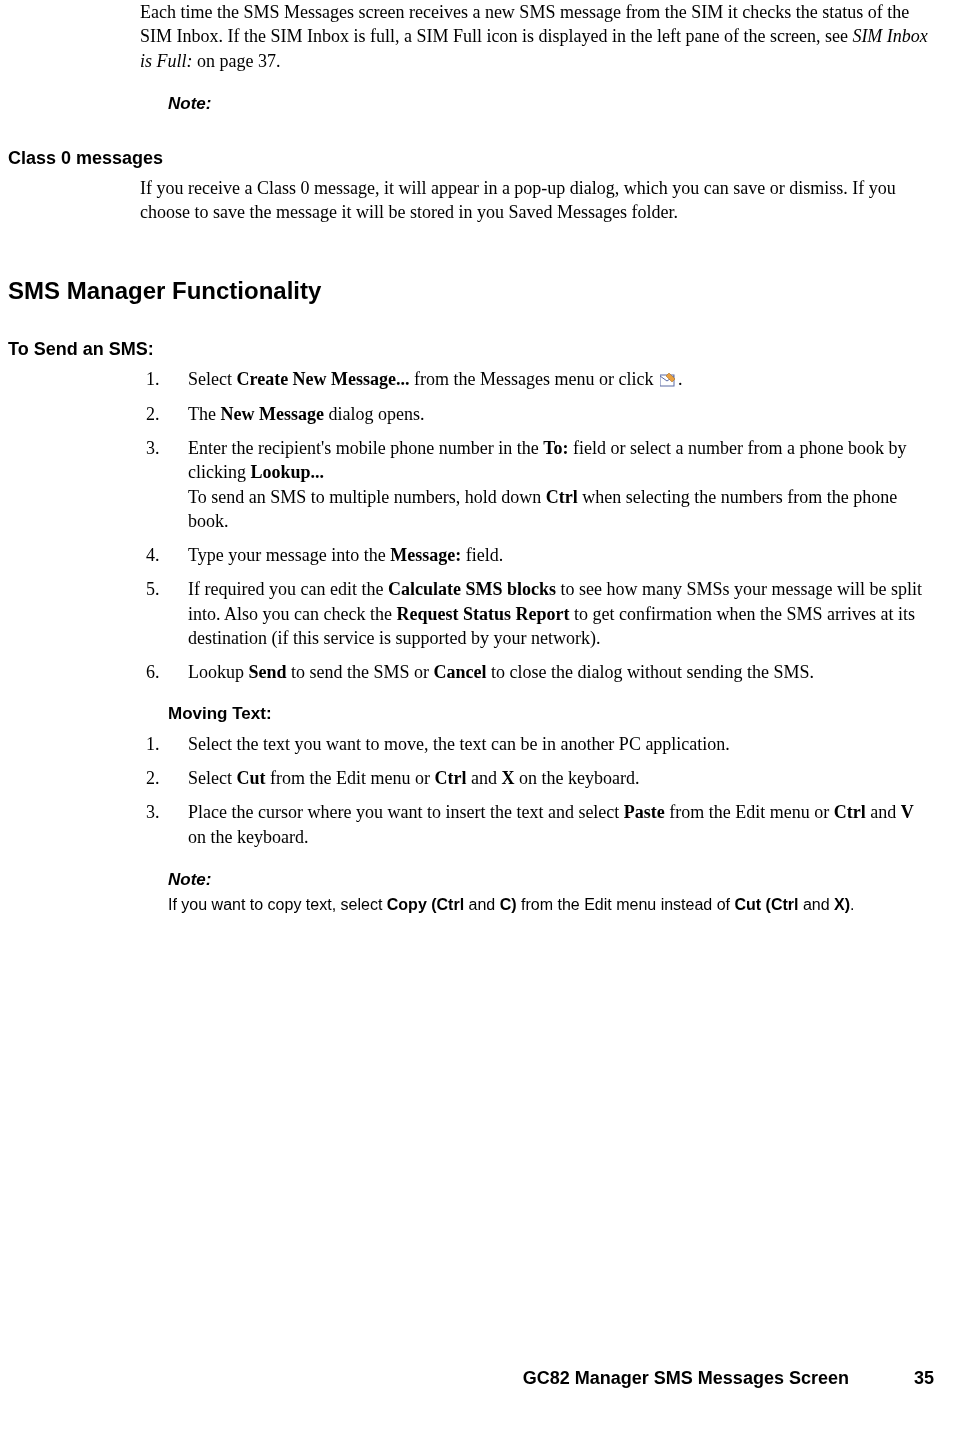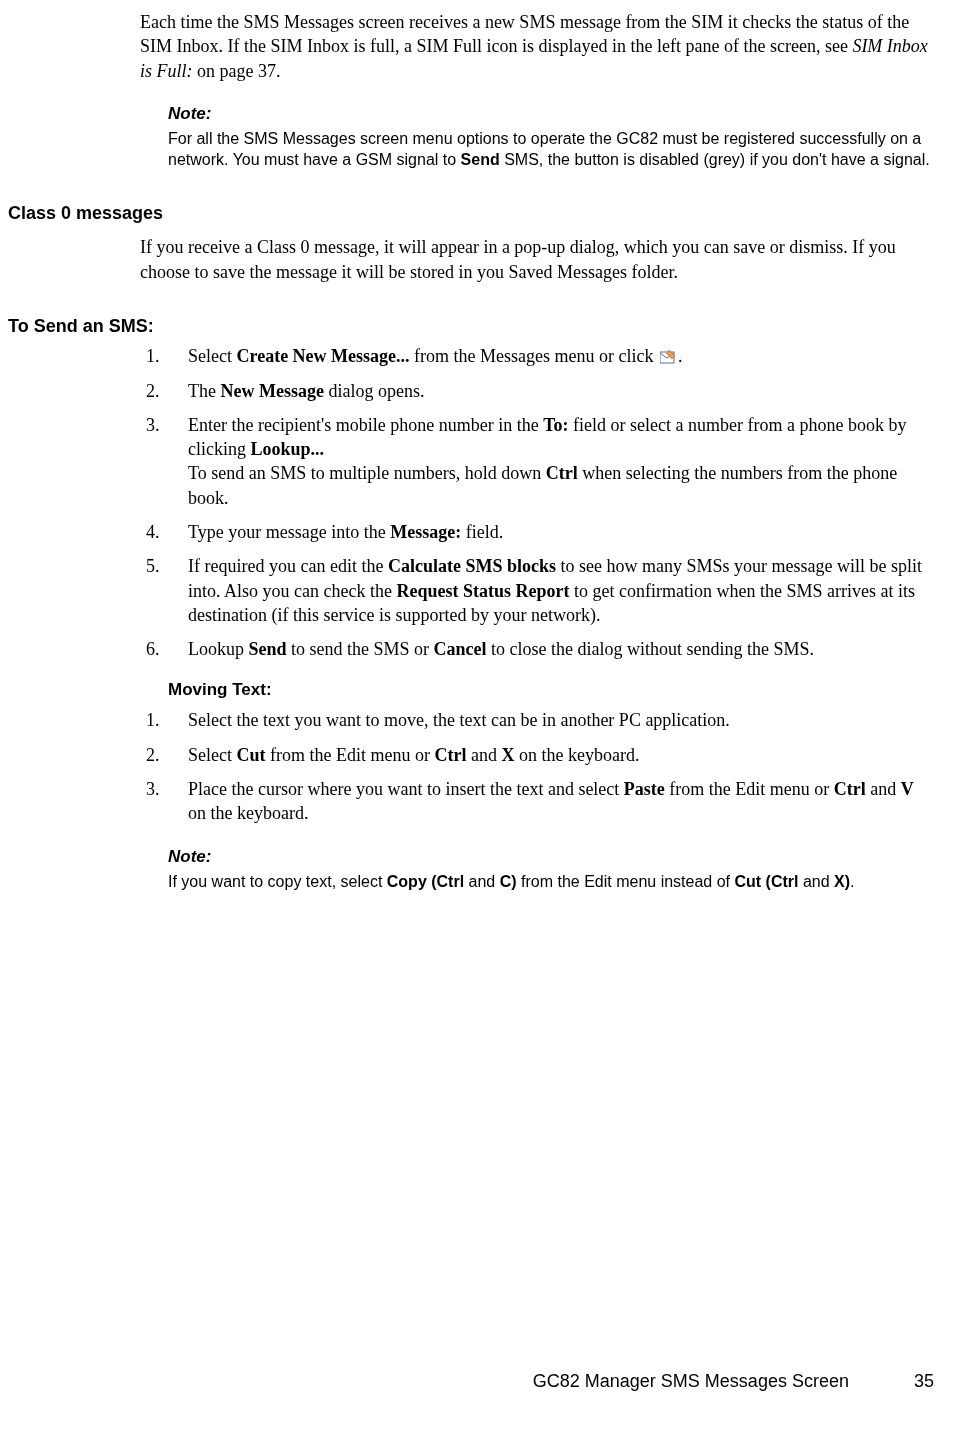--- a/index.html
+++ b/index.html
@@ -35,21 +35,21 @@
     font-weight: bold;
     font-size: 18px;
     margin: 30px 0 6px 0;
   }
   .h-subsub {
     font-family: Helvetica, Arial, sans-serif;
     font-weight: bold;
     font-size: 17px;
     margin: 18px 0 4px 0;
   }
-  .body-block { margin: 10px 0 8px 0; }
+  .body-block { margin: 0 0 8px 0; }
   .note-label {
     font-family: Helvetica, Arial, sans-serif;
     font-weight: bold;
     font-size: 17px;
     margin: 20px 0 0 0;
     font-style: italic;
   }
   .note-body {
     font-family: Helvetica, Arial, sans-serif;
     font-size: 16px;
@@ -76,54 +76,54 @@
   .icon-inline {
     display: inline-block;
     vertical-align: -2px;
     margin: 0 2px;
   }
   .icon-inline svg { display: block; }
   .b { font-weight: bold; }
   .i { font-style: italic; }
   .footer {
     position: absolute;
-    bottom: 46px;
+    bottom: 39px;
     right: 40px;
     font-family: Helvetica, Arial, sans-serif;
-    font-weight: normal;
+    font-weight: bold;
     font-size: 18px;
   }
   .footer .pn { margin-left: 60px; }
   .sans { font-family: Helvetica, Arial, sans-serif; }
 </style>
 </head>
 <body>
 
 <div class="page">
 
   <div class="outer-indent">
     <p class="body-block">
       <span>Each time the SMS Messages screen receives a new SMS message from the SIM it checks the status of the SIM Inbox. If the SIM Inbox is full, a SIM Full icon is displayed in the left pane of the screen, see </span><span class="i">SIM Inbox is Full:</span><span> on page 37.</span>
     </p>
   </div>
 
   <div class="outer-indent" style="margin-left:168px;">
     <p class="note-label">Note:</p>
-    <p class="note-body">
-      <span>For all the SMS Messages screen menu options to operate the GC82 must be registered successfully on a network. You must have a GSM signal to </span><span class="b sans">Send</span><span> SMS, the button is disabled (grey) if you don't have a signal.</span>
-    </p>
   </div>
 
   <div style="margin-left:8px;">
     <p class="side-heading">Class 0 messages</p>
   </div>
   <div class="outer-indent">
     <p class="body-block">If you receive a Class 0 message, it will appear in a pop-up dialog, which you can save or dismiss. If you choose to save the message it will be stored in you Saved Messages folder.</p>
   </div>
 
+  <div style="margin-left:8px;">
+    <p class="h-main">SMS Manager Functionality</p>
+  </div>
 
   <div style="margin-left:8px;">
     <p class="h-sub-left">To Send an SMS:</p>
   </div>
   <div class="outer-indent">
     <ul class="ol">
       <li>
         <span class="num">1.</span>
         <span class="txt">
           <span>Select </span><span class="b">Create New Message...</span><span> from the Messages menu or click </span><span class="icon-inline"><svg width="16" height="14" viewBox="0 0 16 14">

